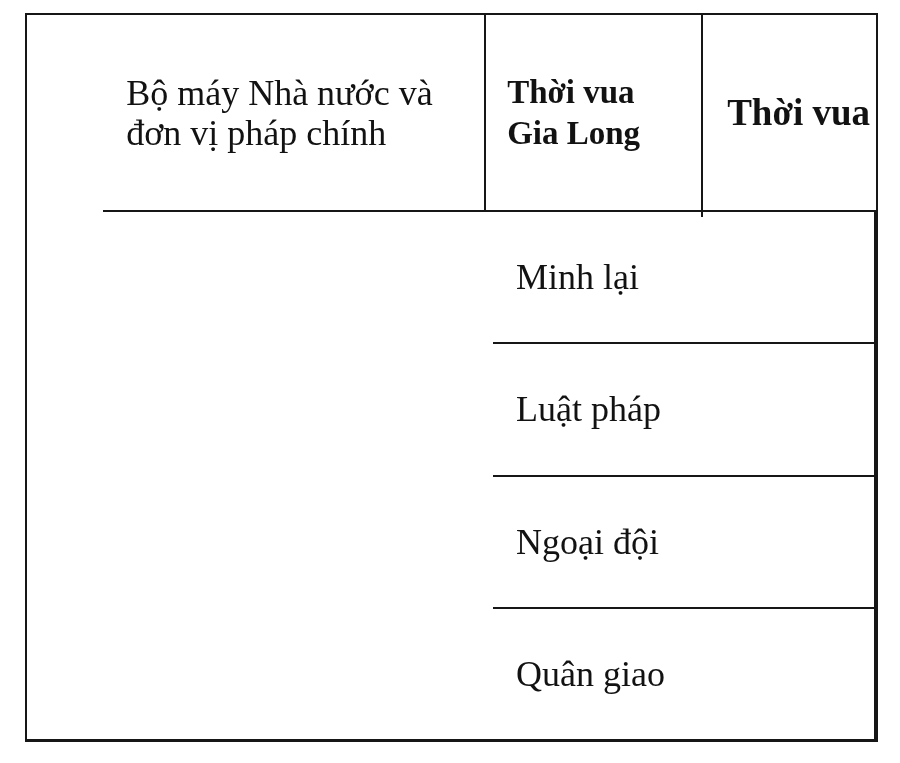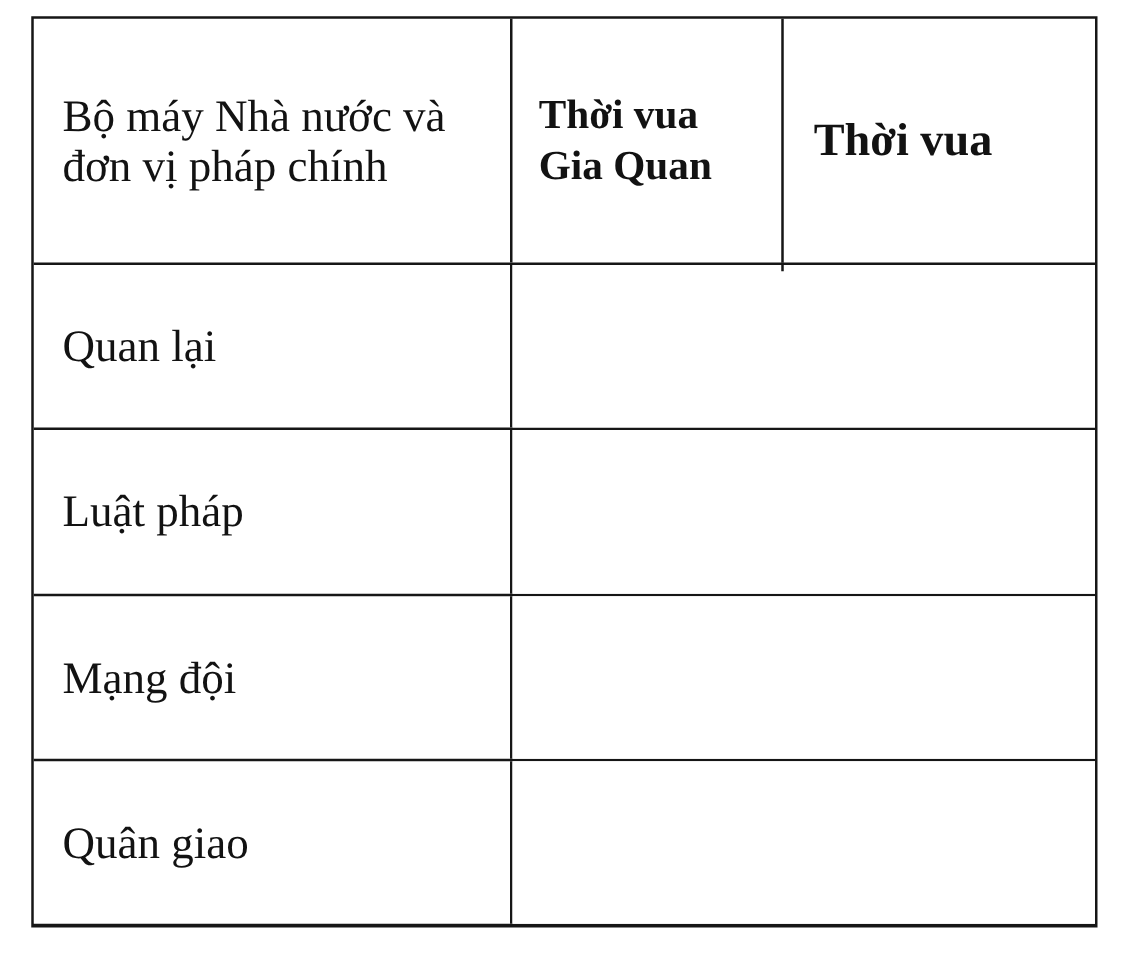--- a/index.html
+++ b/index.html
@@ -21,20 +21,21 @@
     left: 25px;
     top: 13px;
     width: 853px;
     height: 729px;
     box-sizing: border-box;
     border: 2px solid #161616;
     border-bottom-width: 3px;
     display: flex;
     flex-direction: column;
     background: #ffffff;
+    align-items: flex-end;
   }
   .header-row {
     flex: 0 0 195px;
     display: flex;
     border-bottom: 2px solid #161616;
   }
   .cell {
     box-sizing: border-box;
   }
   .hcell-category {
@@ -126,44 +127,44 @@
 <div class="page">
   <div class="worksheet-table">
 
     <div class="header-row">
       <div class="cell hcell-category">
         <div class="h-cat-line">Bộ máy Nhà nước và</div>
         <div class="h-cat-line">đơn vị pháp chính</div>
       </div>
       <div class="cell hcell-gialong">
         <div class="h-gl-line">Thời vua</div>
-        <div class="h-gl-line">Gia Quan</div>
+        <div class="h-gl-line">Gia Long</div>
       </div>
       <div class="cell hcell-minhmang">
         <div class="h-mm-line">Thời vua</div>
       </div>
     </div>
 
     <div class="body-row">
       <div class="cell label-cell">
-        <span class="row-label">Quan lại</span>
+        <span class="row-label">Minh lại</span>
       </div>
       <div class="cell answer-cell"></div>
     </div>
 
     <div class="body-row">
       <div class="cell label-cell">
         <span class="row-label">Luật pháp</span>
       </div>
       <div class="cell answer-cell"></div>
     </div>
 
     <div class="body-row">
       <div class="cell label-cell">
-        <span class="row-label">Mạng đội</span>
+        <span class="row-label">Ngoại đội</span>
       </div>
       <div class="cell answer-cell"></div>
     </div>
 
     <div class="body-row">
       <div class="cell label-cell">
         <span class="row-label">Quân giao</span>
       </div>
       <div class="cell answer-cell"></div>
     </div>

